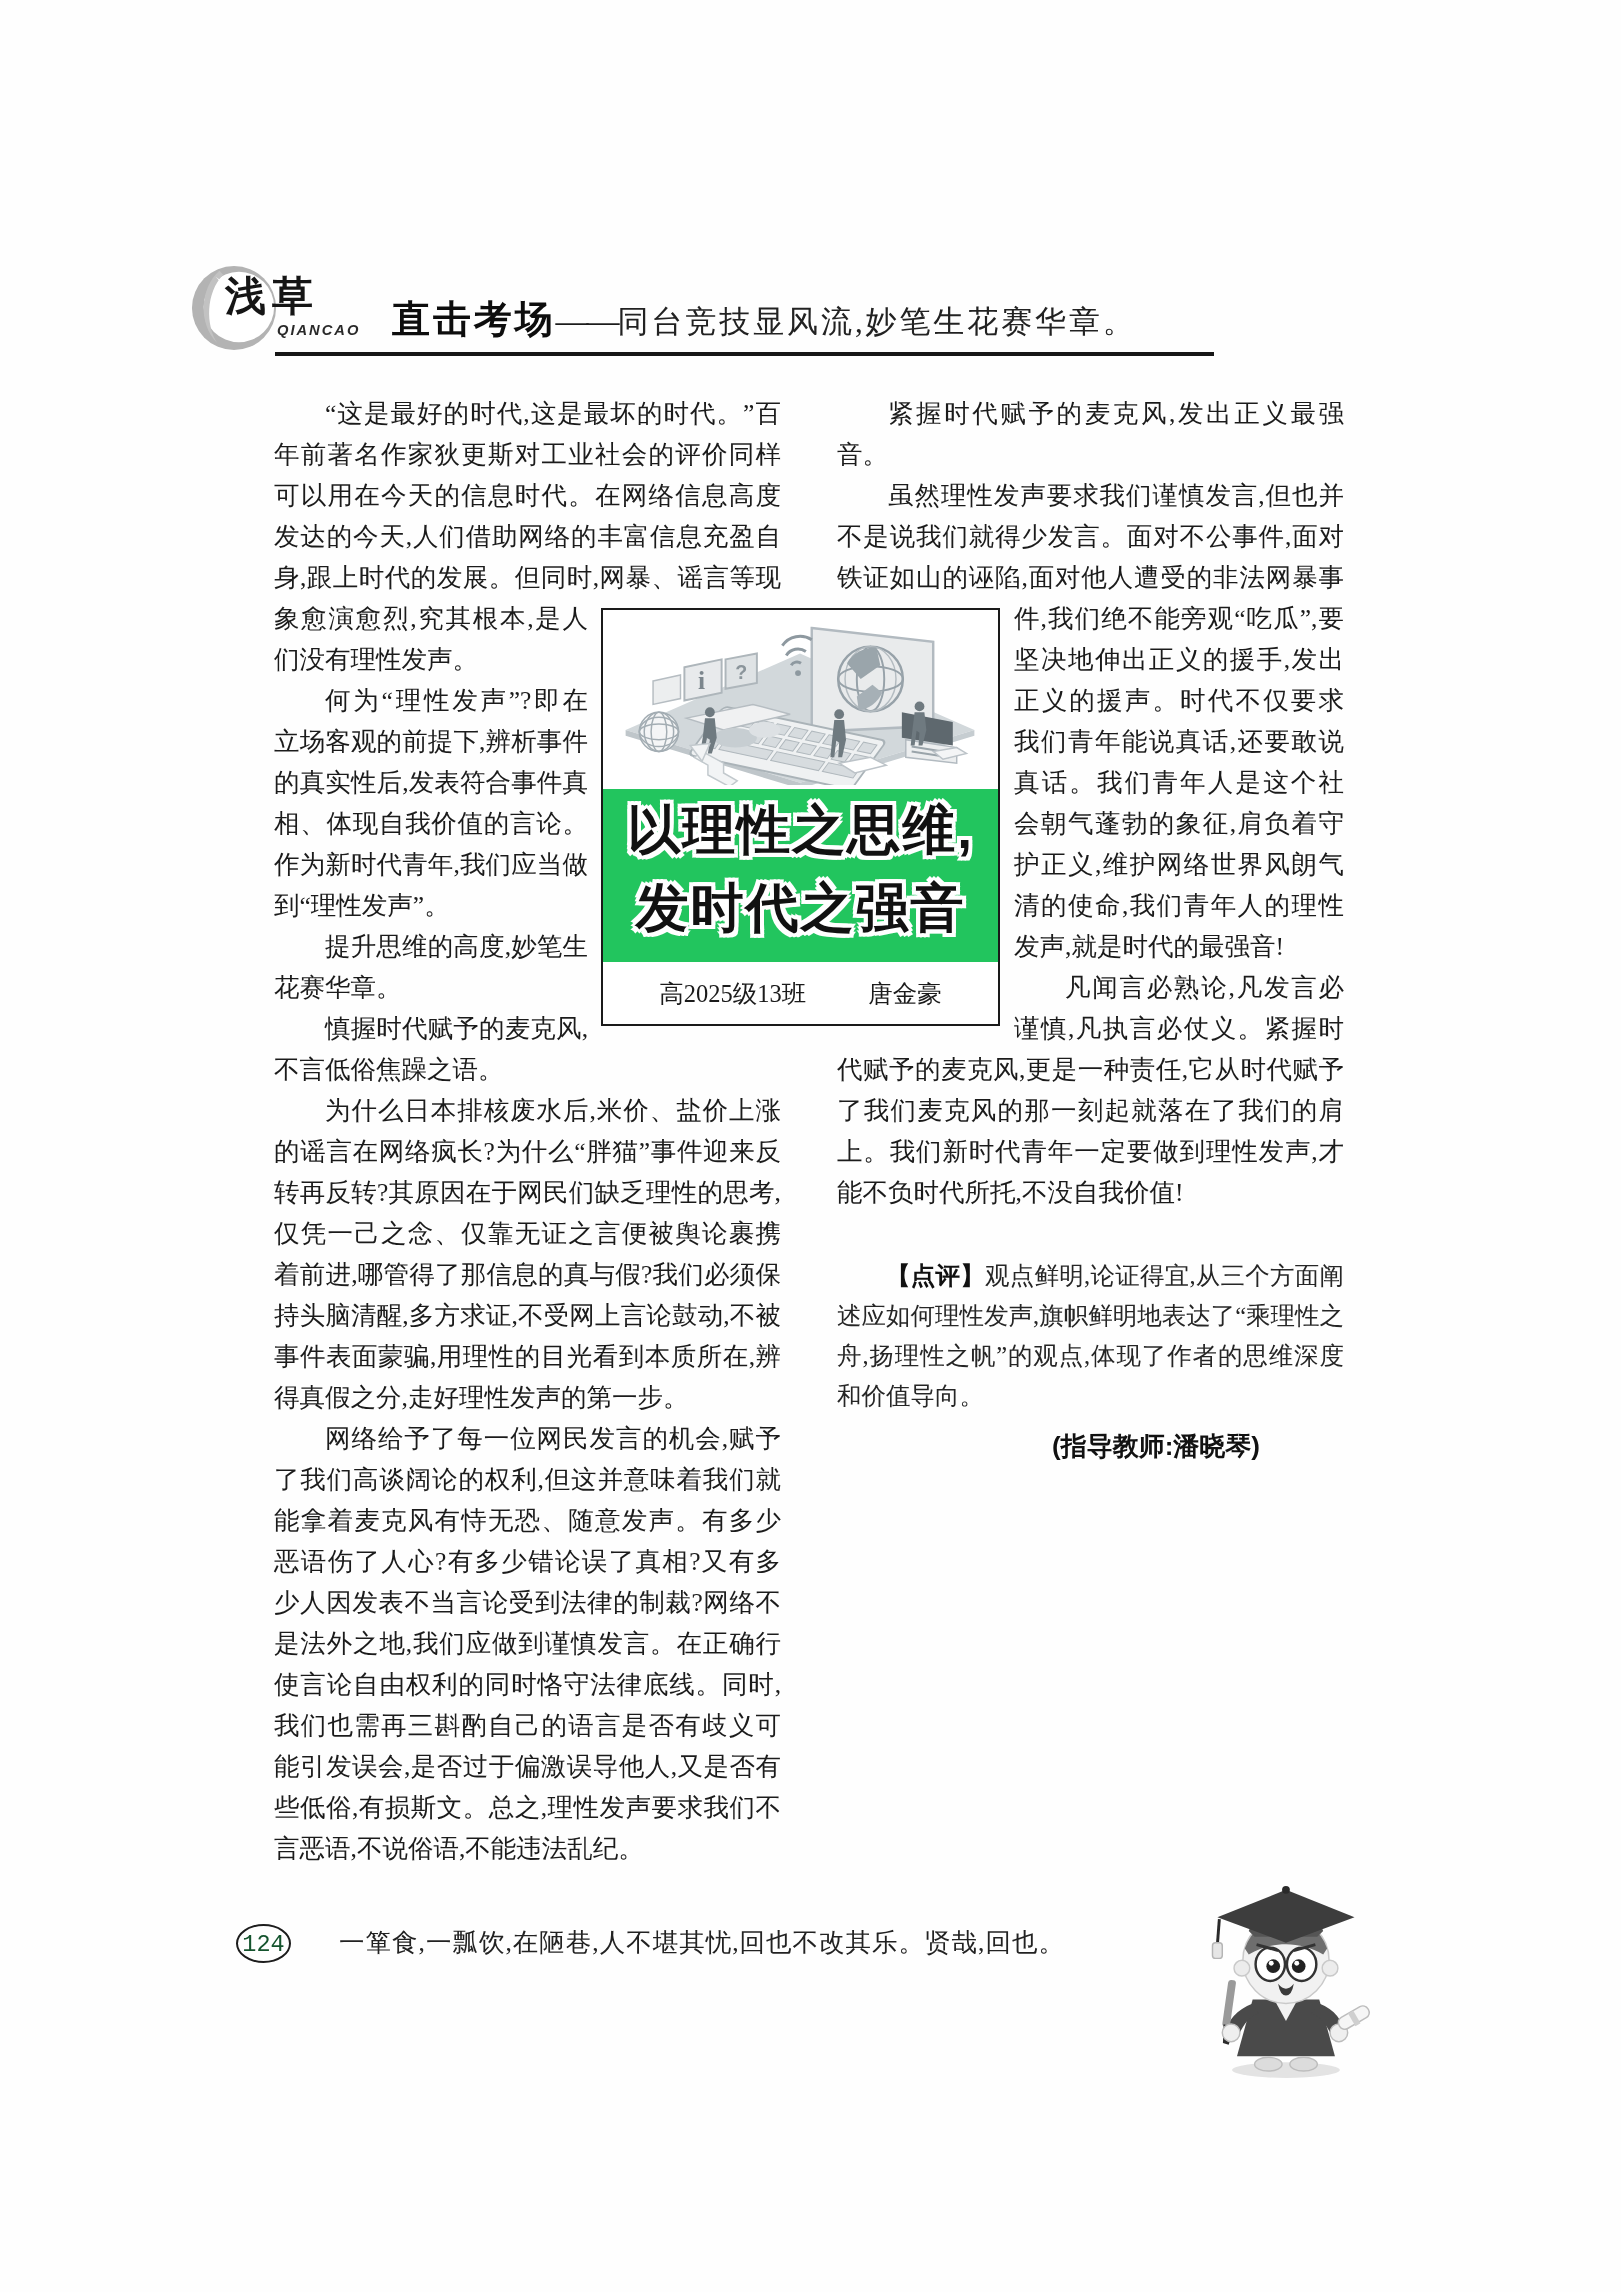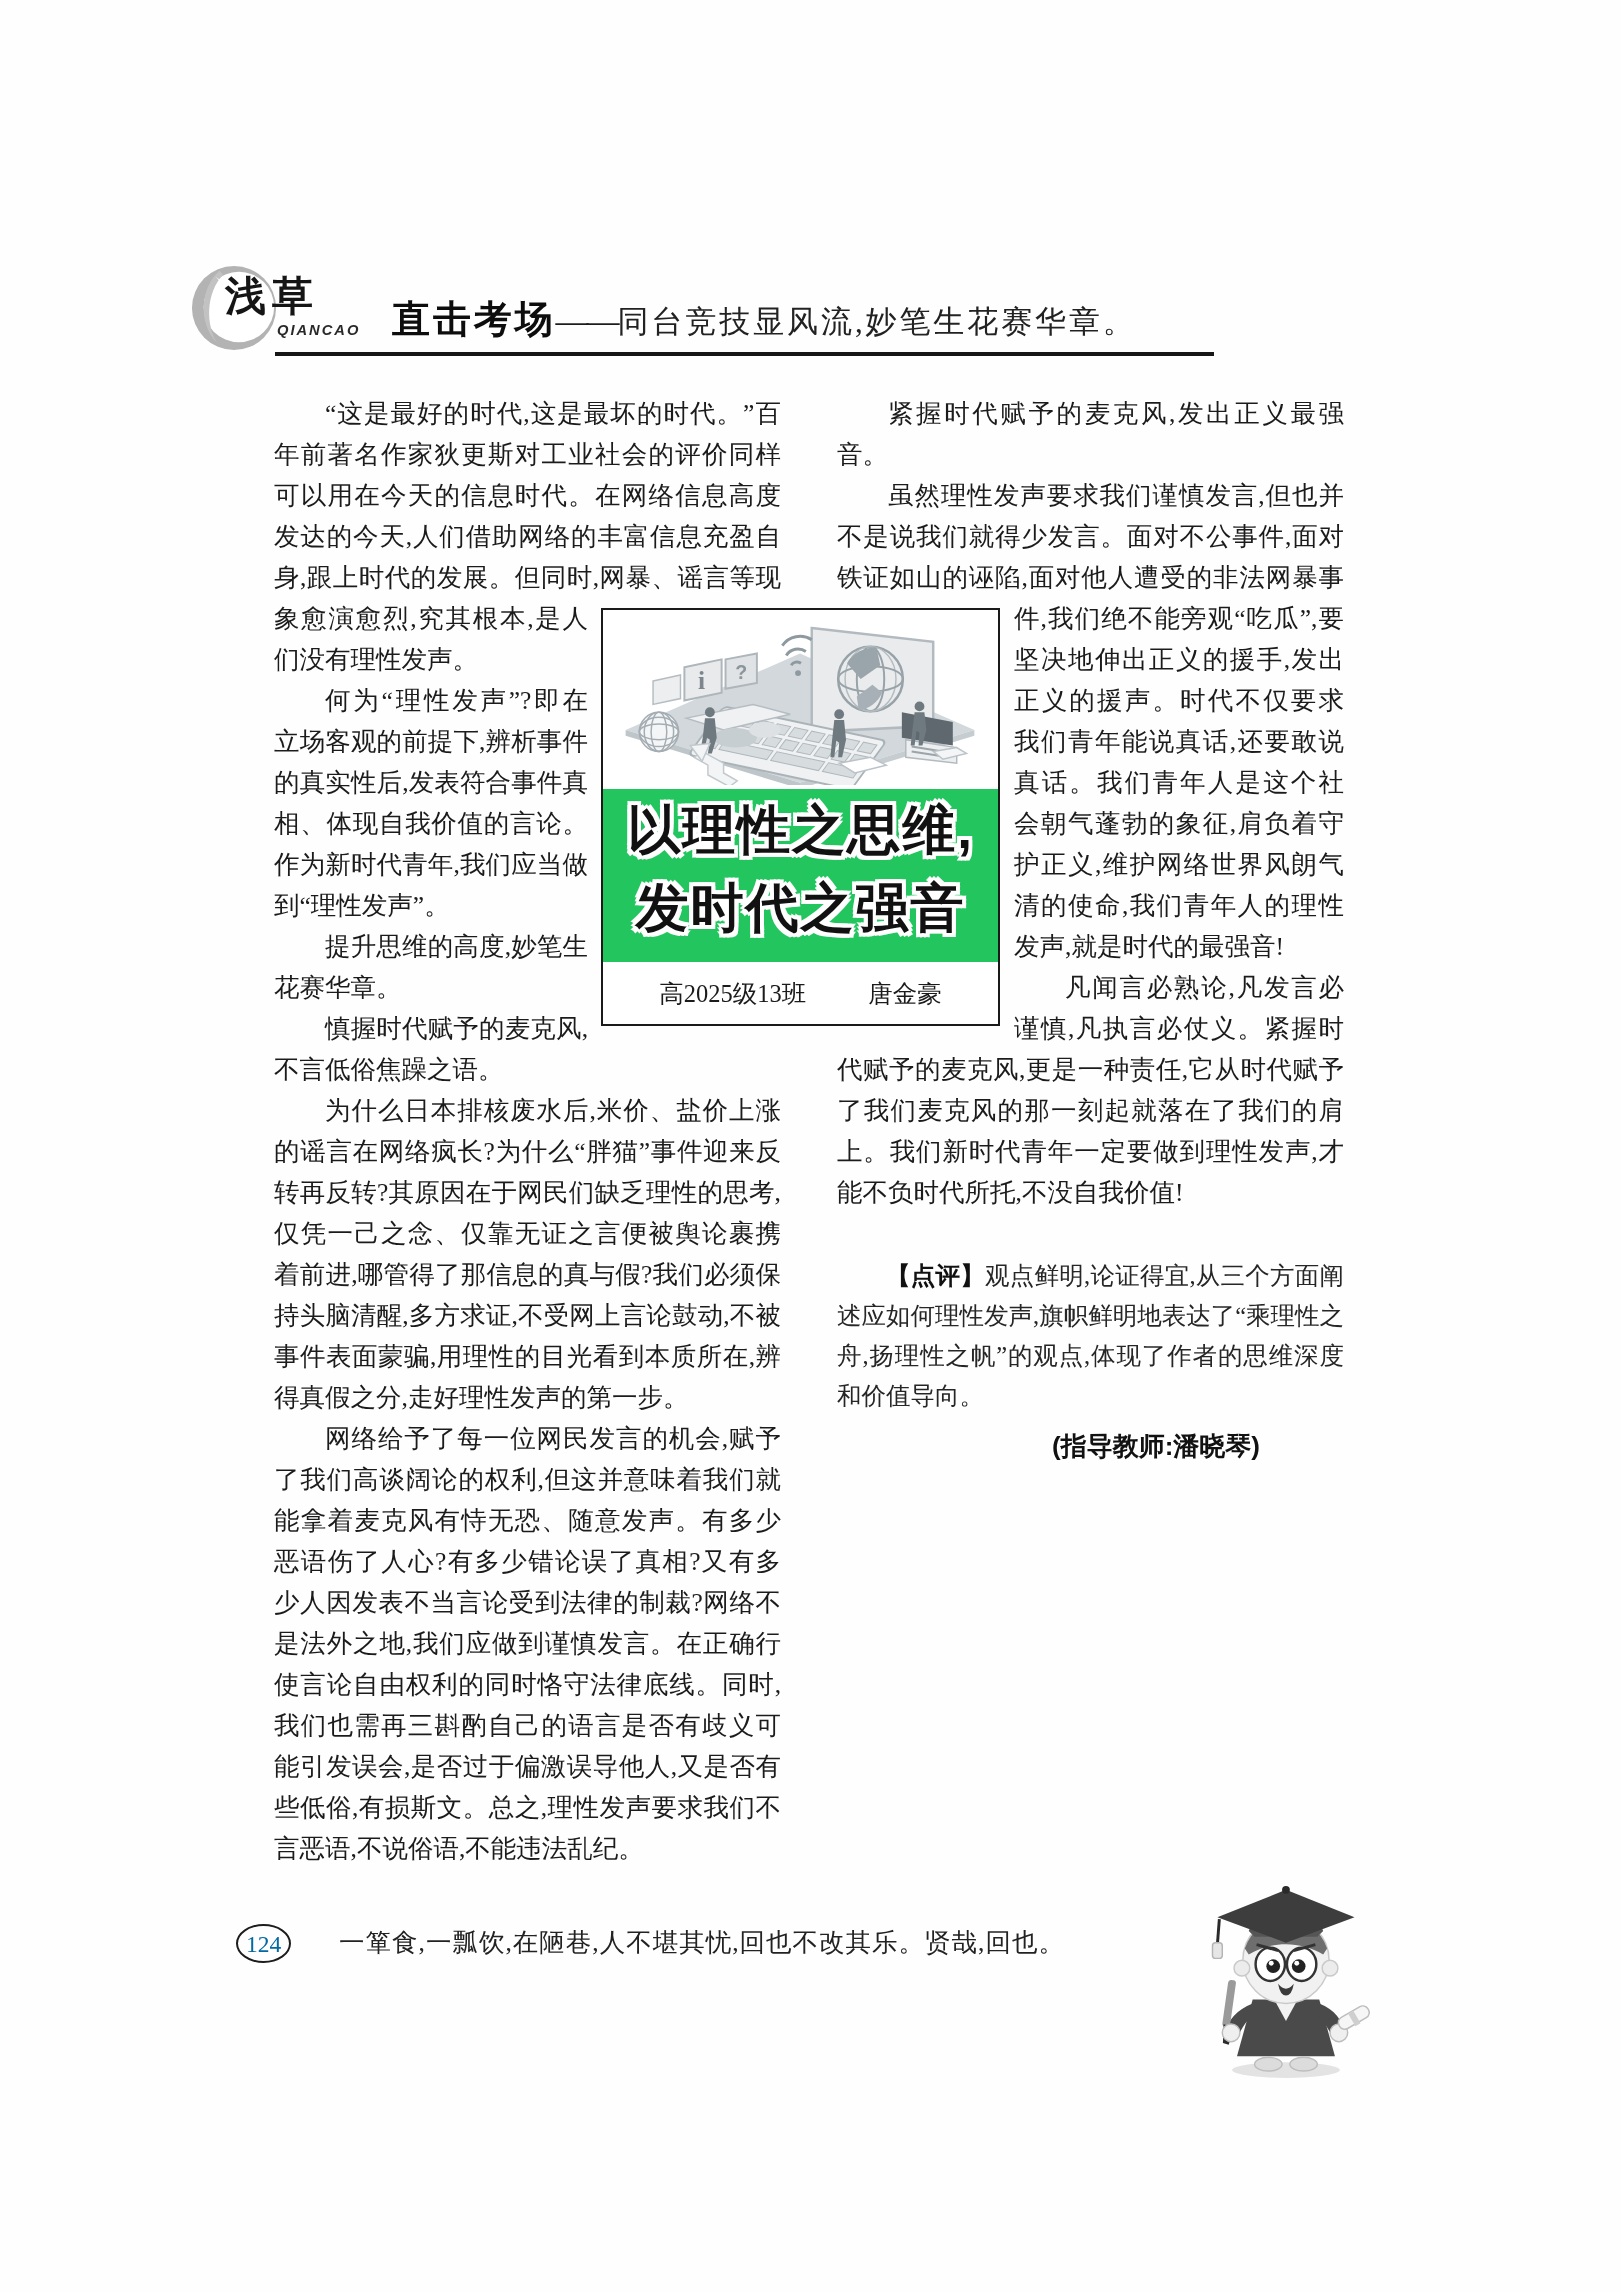--- a/index.html
+++ b/index.html
@@ -42,21 +42,21 @@
 
   
   .comment{margin-top:43px !important;font-size:24.5px;color:#262626;line-height:40px;}
   .comment-label{font-family:"Liberation Sans","DejaVu Sans",sans-serif;font-weight:bold;color:#111;}
   .teacher{margin-top:9.8px !important;text-indent:0 !important;text-align:right;padding-right:84px;
            font-family:"Liberation Sans","DejaVu Sans",sans-serif;font-weight:bold;font-size:26px;color:#111;}
 
   
   .pageno{position:absolute;left:236px;top:1924px;width:51px;height:35px;border:2.9px solid #1d1d1d;
           border-radius:50%;text-align:center;line-height:37px;font-size:23.5px;
-          font-family:Liberation Serif, serif;color:#0369a1;}
+          font-family:Liberation Mono, monospace;color:#14532d;}
   .quote{position:absolute;left:339px;top:1925px;width:843px;font-size:25.5px;letter-spacing:1px;color:#222;}
   .mascot{position:absolute;left:1188px;top:1874px;}
 </style>
 </head>
 <body>
 
 <div class="page">
 
   <div class="logo">
     <svg width="90" height="90" viewBox="0 0 92 92">

